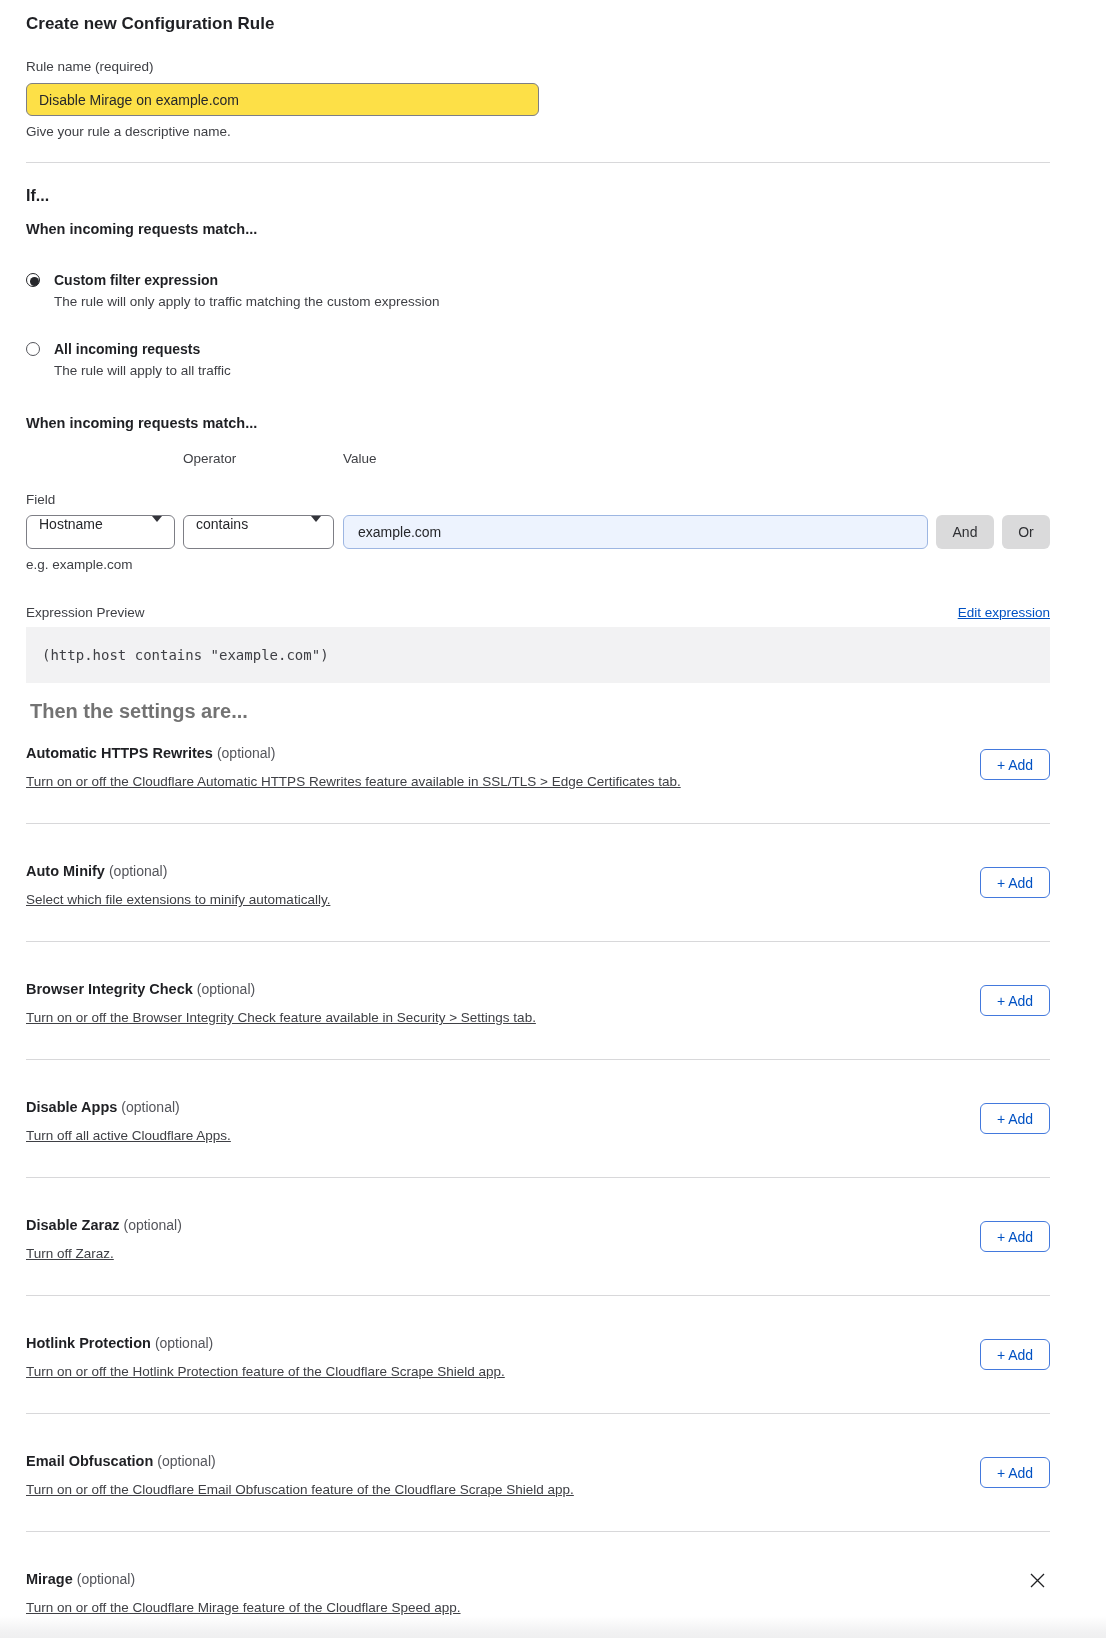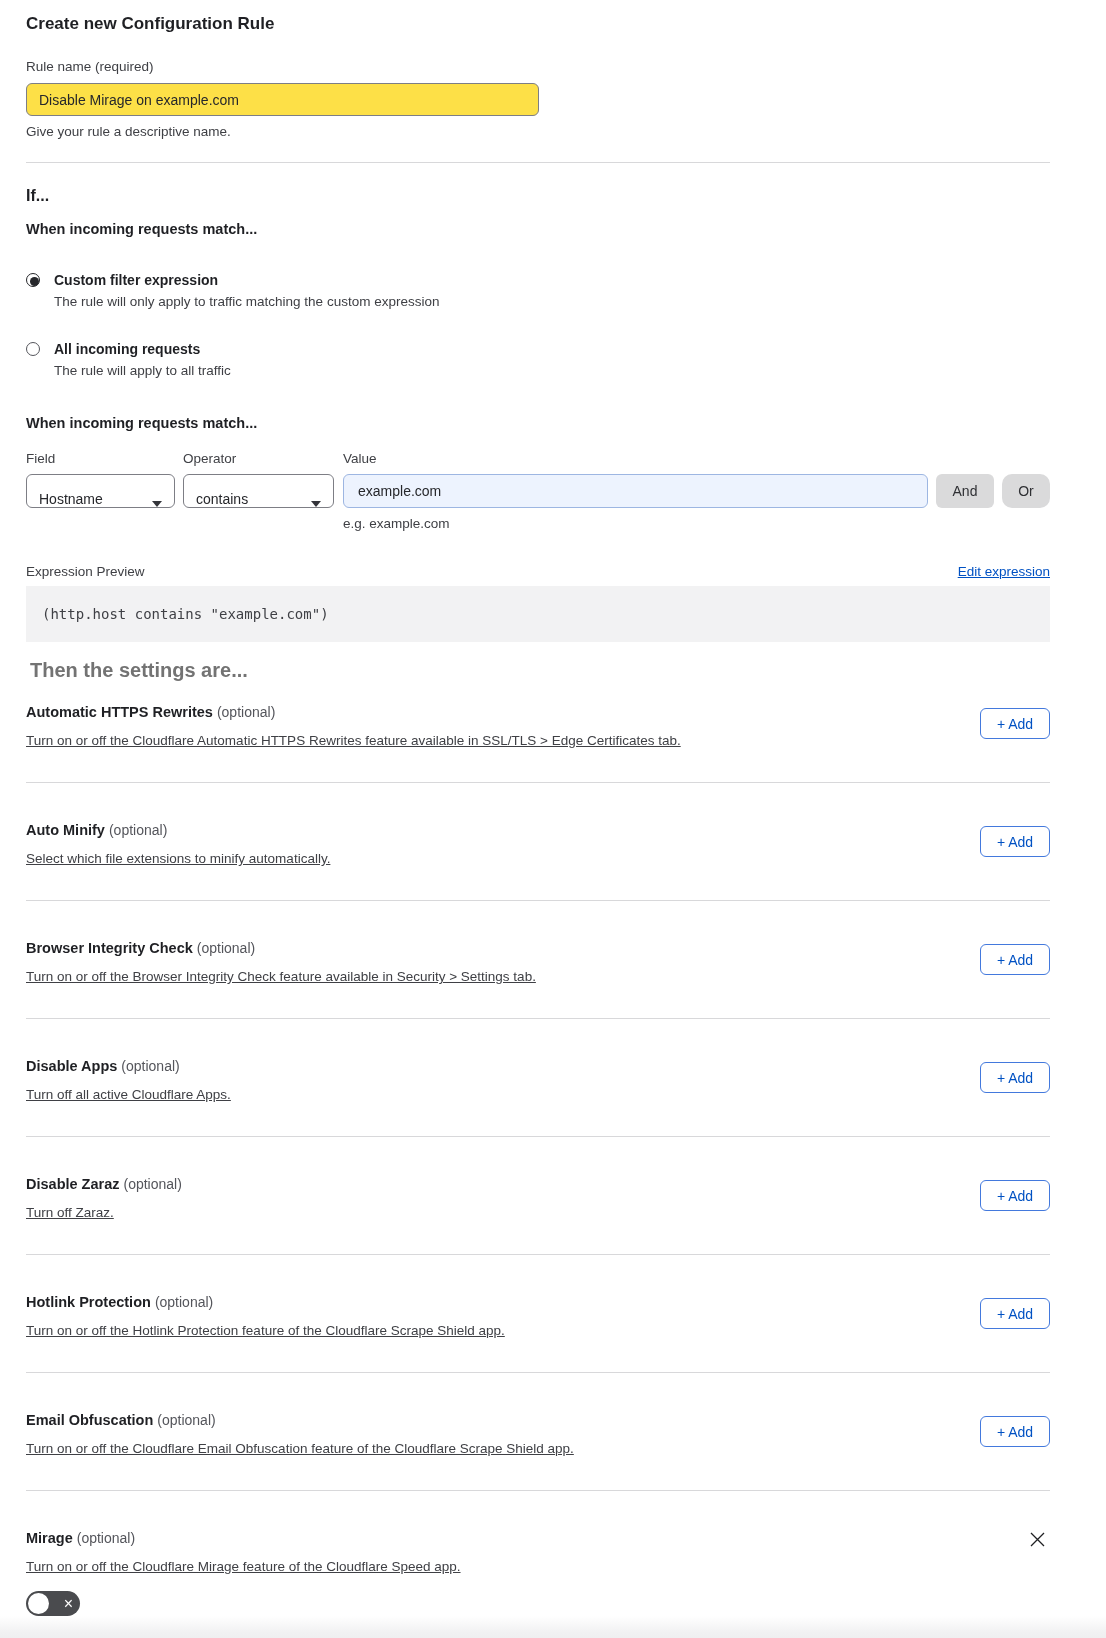--- a/index.html
+++ b/index.html
@@ -28,38 +28,38 @@
     border-radius:50%; position:relative; margin-top:1px; background:#fff; }
   .radio-option.selected .radio-circle { border-color:#26272b; }
   .radio-dot { display:none; }
   .radio-option.selected .radio-dot { display:block; position:absolute; left:2.5px; top:2.5px;
     width:9px; height:9px; border-radius:50%; background:#26272b; }
   .radio-title { font-size:14px; line-height:16px; font-weight:bold; color:#1f2024; }
   .radio-desc { margin-top:5px; font-size:13.5px; line-height:17px; color:#3f4045; }
 
   .builder-heading { margin-top:36px; }
   .cond-labels { display:flex; margin-top:19px; }
-  .cond-labels .l1 { width:157px; }
+  .cond-labels .l1 { width:157px;margin-top:41px; }
   .cond-labels .l2 { width:160px; }
   .cond-row { display:flex; align-items:center; margin-top:8px; }
   .select { height:34px; border:1px solid #7d7e85; border-radius:6px; background:#fff;
-    display:flex; align-items:flex-end; justify-content:space-between; padding:0 12px;
+    display:flex; align-items:flex-start; justify-content:space-between; padding:0 12px;
     font-size:14px; color:#26272b; cursor:default; }
   .select.field { width:149px; }
   .select.operator { width:151px; margin-left:8px; }
   .caret { width:0; height:0; border-left:5px solid transparent; border-right:5px solid transparent;
     border-top:6px solid #33343a; margin-left:8px; }
   .value-input { flex:1; height:34px; margin-left:9px; border:1px solid #9db6e2;
     border-radius:6px; background:#edf3fe; padding:0 14px; font-size:14px;
     font-family:inherit; color:#26272b; }
   .conj-btn { height:34px; margin-left:8px; border:none; border-radius:6px; background:#dadadb;
     color:#2f3034; font-size:14px; font-family:inherit; cursor:pointer; }
   .conj-btn.and { width:58px; }
-  .conj-btn.or { width:48px;border-radius:10px; }
-  .value-helper { margin-top:8px; margin-left:317px; }
+  .conj-btn.or { width:48px; }
+  .value-helper { margin-top:8px; }
 
   .preview-row { display:flex; justify-content:space-between; align-items:baseline; margin-top:33px; }
   .edit-link { font-size:13.5px; color:#0051c3; text-decoration:underline; cursor:pointer; }
   .code-block { margin-top:7px; height:56px; background:#f2f2f3; display:flex; align-items:center;
     padding:0 16px; font-family:"DejaVu Sans Mono",monospace; font-size:14px; color:#3f4045; }
 
   .settings-heading { margin:20px 4px -14px; font-size:20px; line-height:17px; font-weight:bold; color:#737373; }
 
   .setting-row { position:relative; height:118px; padding-top:39px; border-bottom:1px solid #d8d8da; }
   .setting-row.expanded { height:auto; border-bottom:none; }

